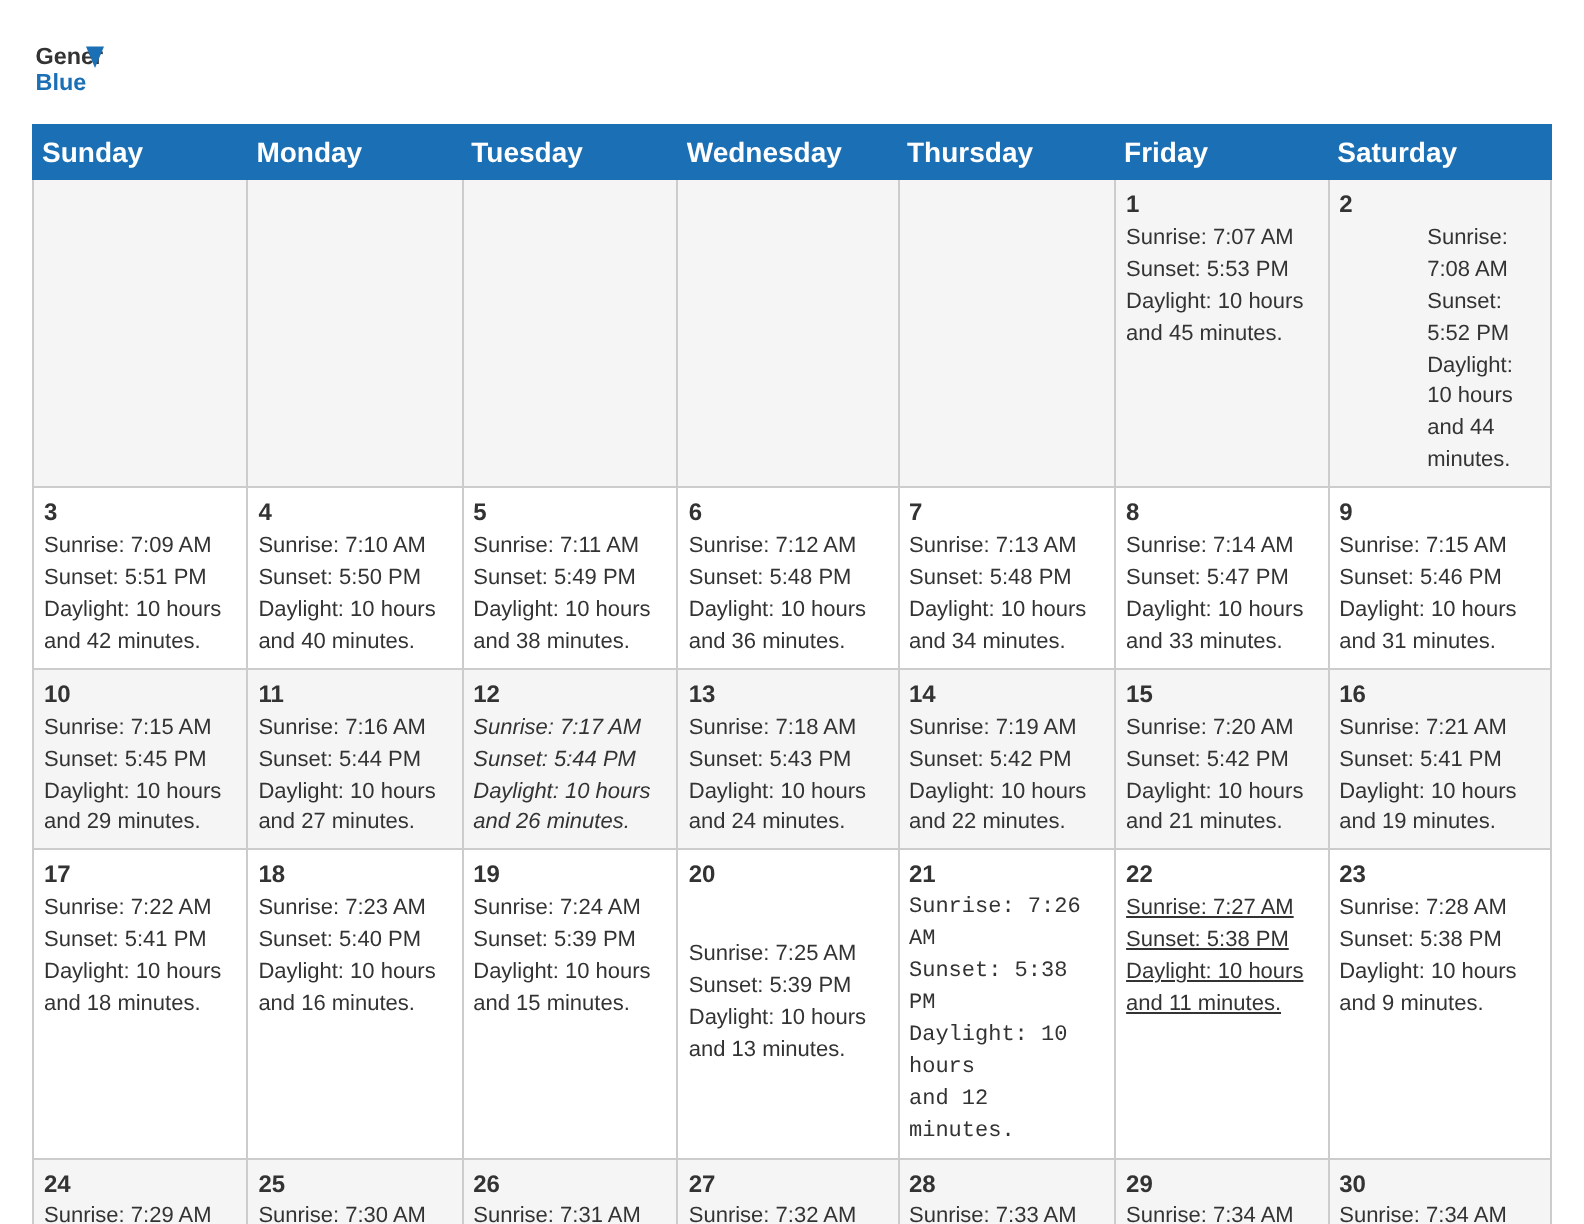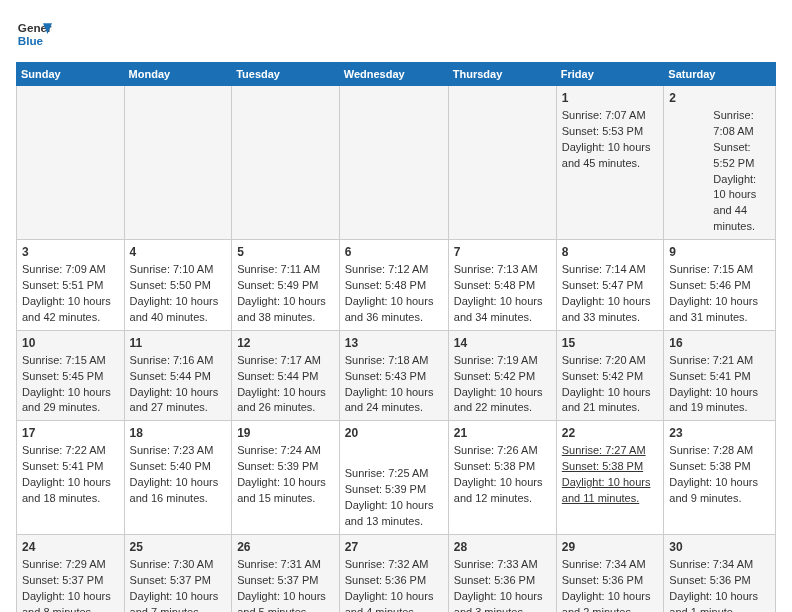--- a/index.html
+++ b/index.html
@@ -41,21 +41,21 @@
       width: 100%;
       border-collapse: collapse;
       font-size: 10.5px;
     }
     .calendar thead th {
       background: #1a6fb5;
       color: #fff;
       padding: 5px 4px;
       text-align: left;
       font-weight: bold;
-      font-size: 11px;
+      font-size: 14px;
       border: 1px solid #1a6fb5;
     }
     .calendar tbody td {
       border: 1px solid #ccc;
       vertical-align: top;
       padding: 4px 5px;
       width: 113px;
       height: 88px;
       color: #333;
       line-height: 1.4;
@@ -193,21 +193,21 @@
         </td>
         <td>
           <span class="day-num">11</span>
           <div class="day-info" style="white-space: pre-line;">Sunrise: 7:16 AM
 Sunset: 5:44 PM
 Daylight: 10 hours
 and 27 minutes.</div>
         </td>
         <td>
           <span class="day-num">12</span>
-          <div class="day-info" style="white-space: pre-line;">Sunrise: 7:17 AM
+          <div class="day-info" style="white-space: pre-line; font-style: italic;">Sunrise: 7:17 AM
 Sunset: 5:44 PM
 Daylight: 10 hours
 and 26 minutes.</div>
         </td>
         <td>
           <span class="day-num">13</span>
           <div class="day-info" style="white-space: pre-line;">Sunrise: 7:18 AM
 Sunset: 5:43 PM
 Daylight: 10 hours
 and 24 minutes.</div>
@@ -258,21 +258,21 @@
         </td>
         <td>
           <span class="day-num">20</span>
           <div class="day-info" style="white-space: pre-line; margin-top: 24px;">Sunrise: 7:25 AM
 Sunset: 5:39 PM
 Daylight: 10 hours
 and 13 minutes.</div>
         </td>
         <td>
           <span class="day-num">21</span>
-          <div class="day-info" style="white-space: pre-line;">Sunrise: 7:26 AM
+          <div class="day-info" style="white-space: pre-line; font-family: Liberation Mono, monospace;">Sunrise: 7:26 AM
 Sunset: 5:38 PM
 Daylight: 10 hours
 and 12 minutes.</div>
         </td>
         <td>
           <span class="day-num">22</span>
           <div class="day-info" style="white-space: pre-line; text-decoration: underline;">Sunrise: 7:27 AM
 Sunset: 5:38 PM
 Daylight: 10 hours
 and 11 minutes.</div>

